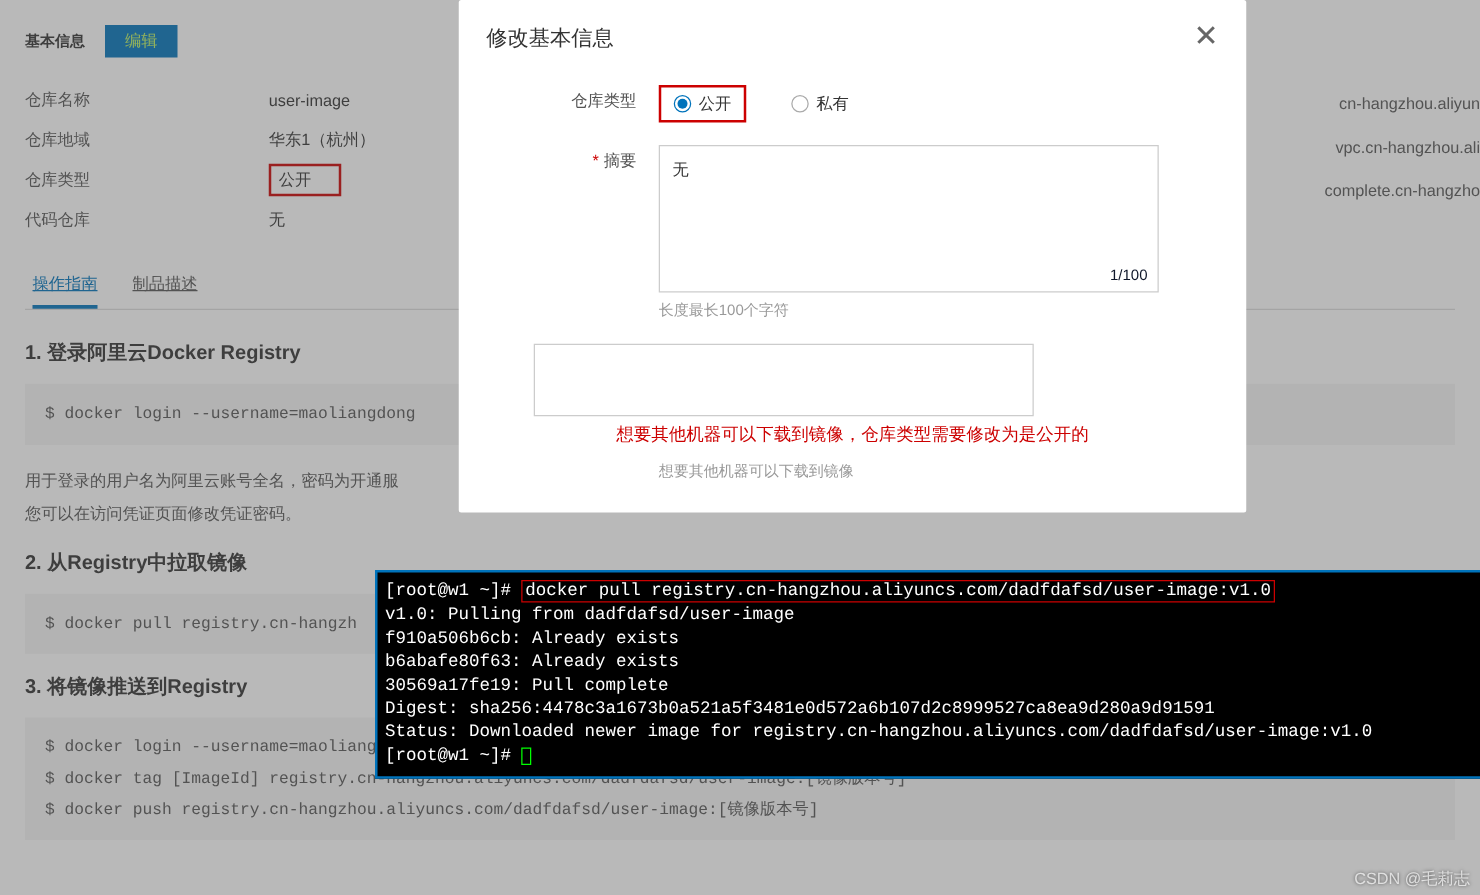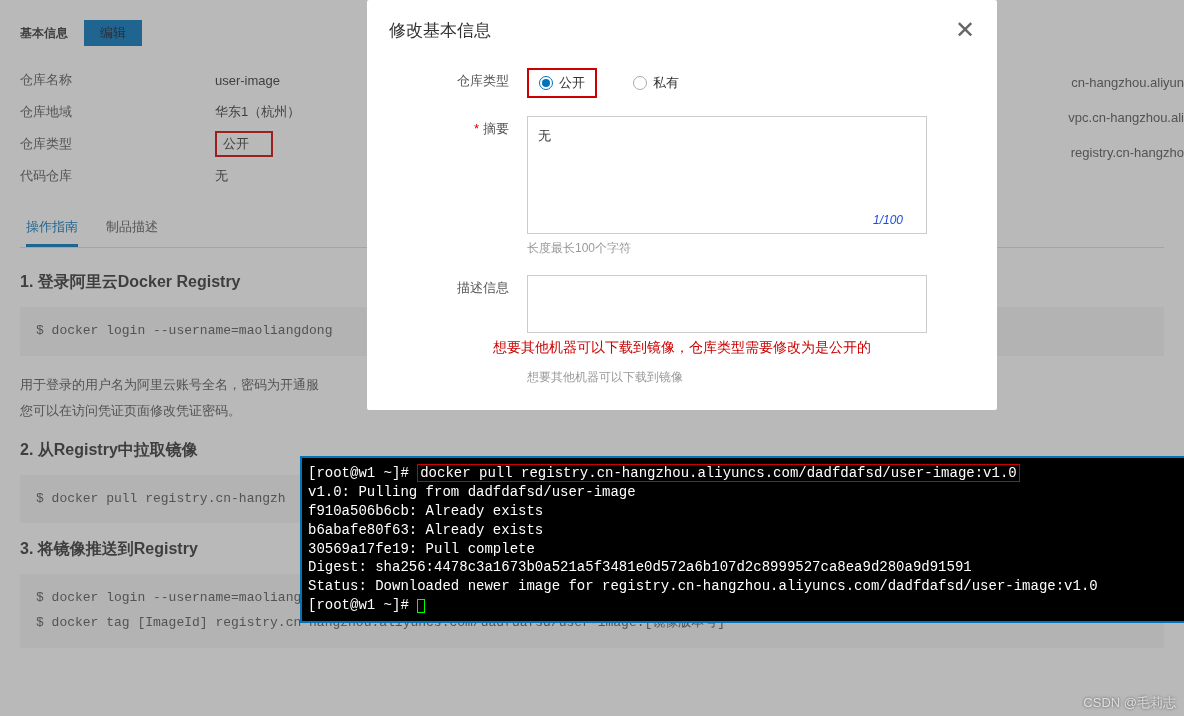--- a/index.html
+++ b/index.html
@@ -22,21 +22,21 @@
       align-items: center;
       gap: 16px;
       margin-bottom: 18px;
     }
     .basic-info-title {
       font-size: 12px;
       font-weight: bold;
     }
     .edit-btn {
       background: #0073bb;
-      color: #0f172a;
+      color: #bef264;
       padding: 4px 16px;
       border: none;
       cursor: pointer;
       font-size: 13px;
     }
     .info-table {
       margin-bottom: 26px;
     }
     .info-row {
       display: flex;
@@ -63,20 +63,21 @@
       display: flex;
       gap: 28px;
       border-bottom: 1px solid #ddd;
       padding-left: 6px;
       margin-bottom: 24px;
     }
     .tab {
       padding-bottom: 8px;
       cursor: pointer;
       color: #555;
+      text-decoration: underline;
     }
     .tab.active {
       color: #0073bb;
       border-bottom: 3px solid #0073bb;
       font-weight: 500;
     }
     .section-title {
       font-size: 16px;
       font-weight: bold;
       margin-bottom: 14px;
@@ -148,25 +149,24 @@
       border: 1px solid #ccc;
       width: 400px;
       height: 118px;
       padding: 10px;
       position: relative;
       color: #333;
       font-size: 13px;
     }
     .char-count {
       position: absolute;
-      right: 23px;
+      right: 8px;
       bottom: 6px;
-      color: #1d4ed8;
+      color: #0f172a;
       font-size: 12px;
-      font-style: italic;
     }
     .hint-text {
       color: #999;
       font-size: 12px;
       margin-top: 6px;
     }
     .desc-textarea {
       border: 1px solid #ccc;
       width: 400px;
       height: 58px;
@@ -226,21 +226,21 @@
       <div class="right-addr" style="top:75px;">cn-hangzhou.aliyun</div>
     </div>
     <div class="info-row">
       <div class="info-label">仓库地域</div>
       <div class="info-value">华东1（杭州）</div>
       <div class="right-addr" style="top:110px;">vpc.cn-hangzhou.ali</div>
     </div>
     <div class="info-row">
       <div class="info-label">仓库类型</div>
       <div class="info-value"><span class="red-box">公开</span></div>
-      <div class="right-addr" style="top:145px;">registry.cn-hangzho</div>
+      <div class="right-addr" style="top:145px;">complete.cn-hangzho</div>
     </div>
     <div class="info-row">
       <div class="info-label">代码仓库</div>
       <div class="info-value">无</div>
     </div>
   </div>
 
   <div class="tabs">
     <div class="tab active">操作指南</div>
     <div class="tab">制品描述</div>
@@ -253,20 +253,21 @@
     <div>您可以在访问凭证页面修改凭证密码。</div>
   </div>
 
   <div class="section-title">2. 从Registry中拉取镜像</div>
   <div class="code-block">$ docker pull registry.cn-hangzh</div>
 
   <div class="section-title">3. 将镜像推送到Registry</div>
   <div class="code-block">
     <div>$ docker login --username=maoliangdong69754526 registry.cn-hangzhou.aliyuncs.com</div>
     <div>$ docker tag [ImageId] registry.cn-hangzhou.aliyuncs.com/dadfdafsd/user-image:[镜像版本号]</div>
+    <div>$ docker push registry.cn-hangzhou.aliyuncs.com/dadfdafsd/user-image:[镜像版本号]</div>
   </div>
 </div>
 
 <div class="modal-overlay"></div>
 
 <div class="modal">
   <div class="modal-header">
     <div class="modal-title">修改基本信息</div>
     <div class="close-x">✕</div>
   </div>
@@ -288,21 +289,20 @@
       <div class="form-label"><span class="req">*</span><span>摘要</span></div>
       <div class="form-value">
         <div class="textarea-box">
           <span>无</span>
           <span class="char-count">1/100</span>
         </div>
         <div class="hint-text">长度最长100个字符</div>
       </div>
     </div>
     <div class="form-row" style="margin-bottom:6px;">
-      <div class="form-label">描述信息</div>
       <div class="form-value">
         <div class="desc-textarea"></div>
       </div>
     </div>
     <div class="red-note">想要其他机器可以下载到镜像，仓库类型需要修改为是公开的</div>
     <div class="form-row" style="margin-top:6px;margin-bottom:0;">
       <div class="form-label"></div>
       <div class="form-value hint-text">想要其他机器可以下载到镜像</div>
     </div>
   </div>

